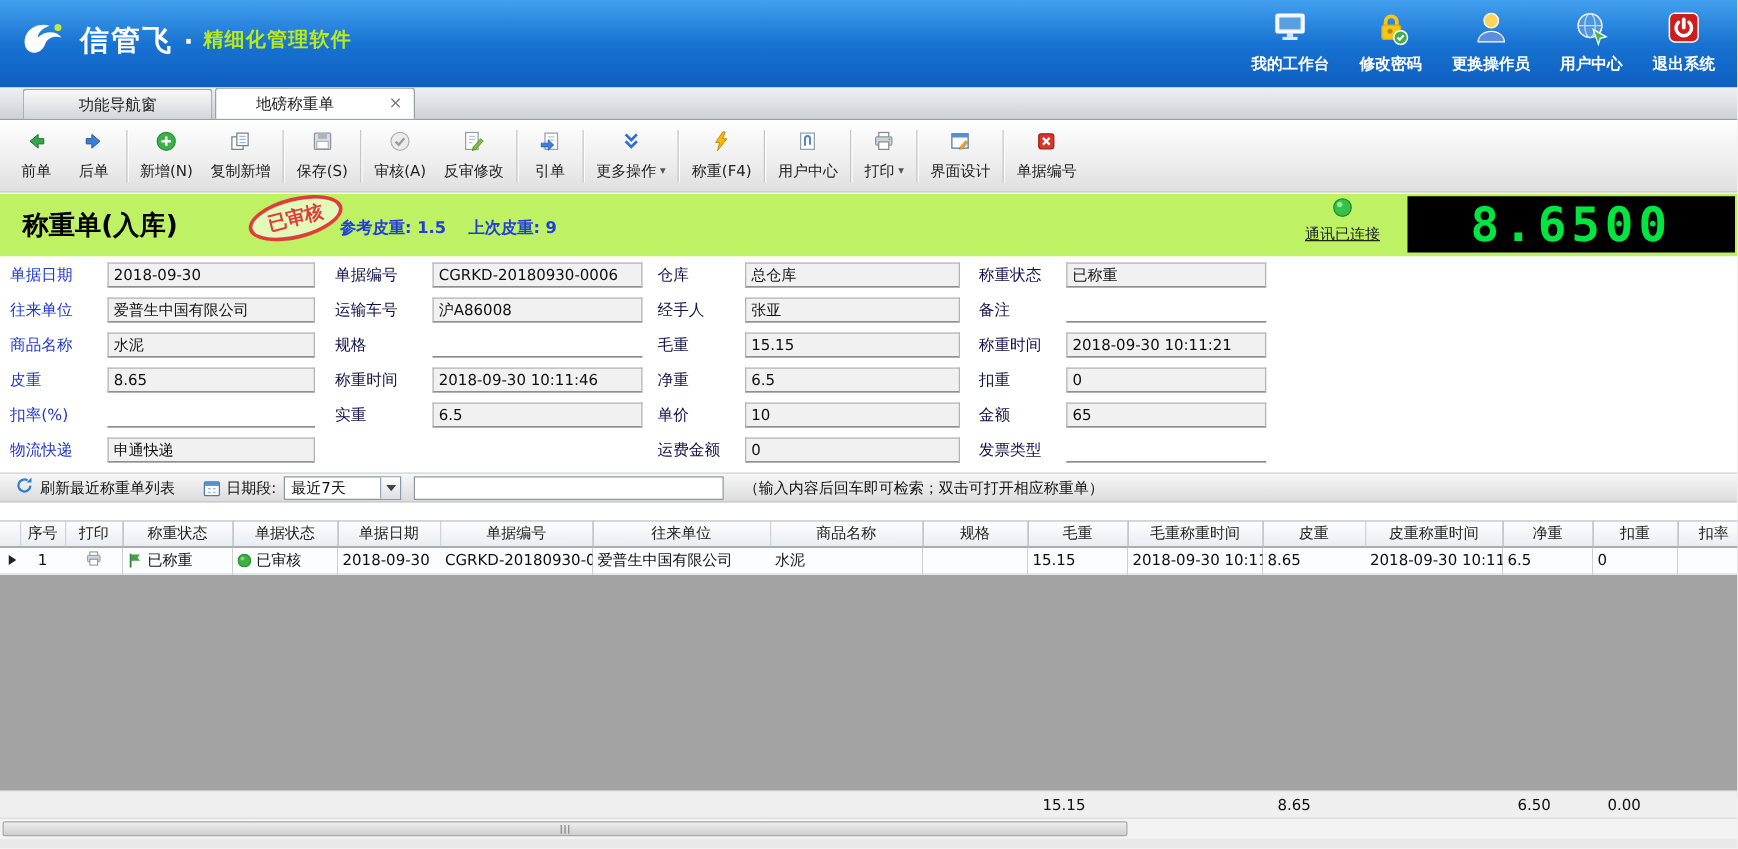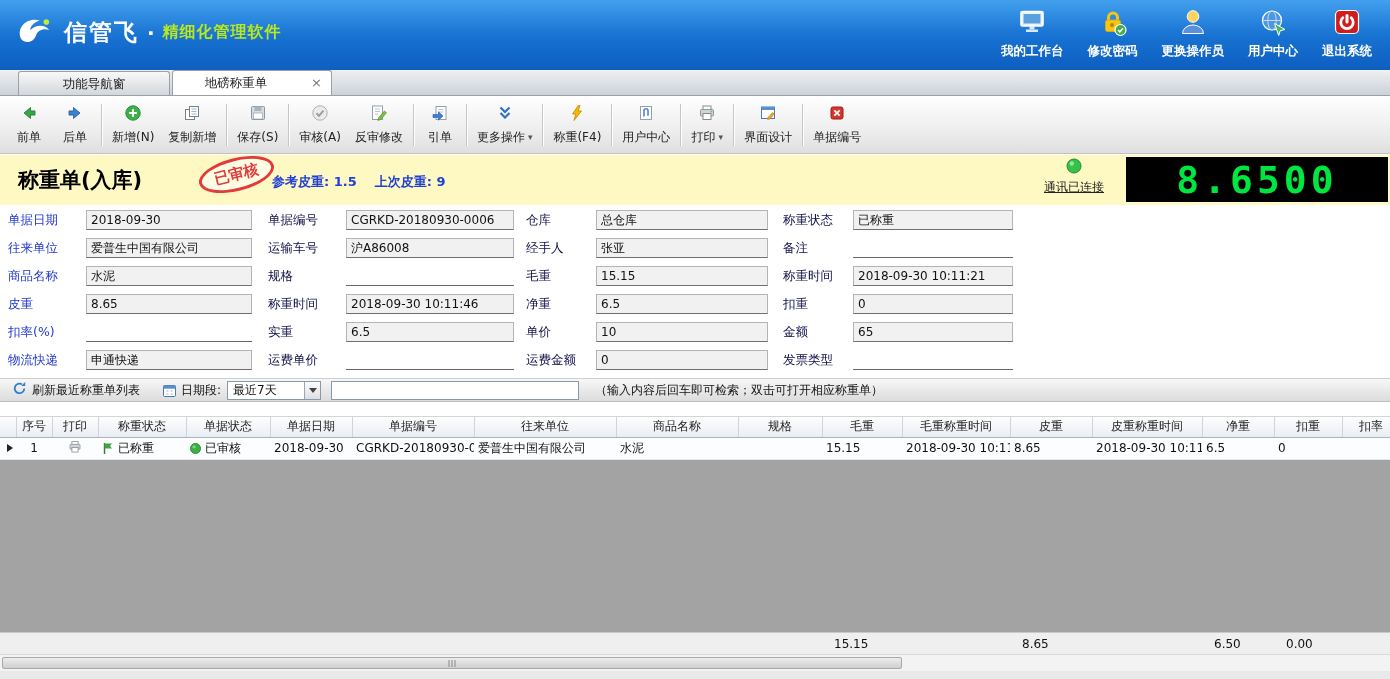--- a/index.html
+++ b/index.html
@@ -30,21 +30,21 @@
   
   .tbar { position:absolute; top:96px; left:0; width:1390px; height:58px;
     background:linear-gradient(#ffffff,#ececec 65%,#dfdfdf); border-bottom:1px solid #c2c2c2;
     display:flex; align-items:center; padding:0 6px; }
   .tbtn { display:flex; flex-direction:column; align-items:center; justify-content:center;
     min-width:46px; padding:4px 7px; gap:4px; cursor:pointer; }
   .tbtn .tline { display:flex; align-items:center; white-space:nowrap; color:#222; }
   .tbtn .drop { font-size:9px; color:#555; margin-left:3px; }
   .tsep { width:1px; height:42px; background:#c6c6c6; box-shadow:1px 0 0 #fff; margin:0 3px; flex:0 0 1px; }
   
-  .titlebar { position:absolute; top:155px; left:0; width:1390px; height:50px; background:#fef9c3; }
+  .titlebar { position:absolute; top:155px; left:0; width:1390px; height:50px; background:#bef264; }
   .doc-title { position:absolute; left:18px; top:11px; font-size:21px; font-weight:bold; color:#000; }
   .stamp { position:absolute; left:198px; top:3px; transform:rotate(-14deg);
     border:3px solid #e23b3b; color:#e23b3b; border-radius:50%; padding:4px 13px;
     font-size:15px; font-weight:bold; background:rgba(255,255,255,.55); }
   .refinfo { position:absolute; left:272px; top:18px; color:#1f3fd6; font-weight:bold; font-size:13px; }
   .refinfo span { margin-right:18px; }
   .comm { position:absolute; left:1026px; top:3px; width:96px; text-align:center; }
   .comm-ball { display:inline-block; }
   .comm-lbl { display:block; margin-top:2px; font-size:12px; color:#222; text-decoration:underline; cursor:pointer; }
   .led { position:absolute; left:1126px; top:2px; width:262px; height:45px; background:#000;
@@ -377,24 +377,20 @@
           <span class="flabel">规格</span>
           <input class="ffield line" value="" style="">
         </div>
       <div class="frow">
           <span class="flabel">称重时间</span>
           <input class="ffield" value="2018-09-30 10:11:46" style="">
         </div>
       <div class="frow">
           <span class="flabel">实重</span>
           <input class="ffield" value="6.5" style="">
-        </div>
-      <div class="frow">
-          <span class="flabel">运费单价</span>
-          <input class="ffield line" value="" style="">
         </div>
     </div>
     <div class="fcol fc3" style="left:526px;width:242px">
       <div class="frow">
           <span class="flabel">仓库</span>
           <input class="ffield" value="总仓库" style="">
         </div>
       <div class="frow">
           <span class="flabel">经手人</span>
           <input class="ffield" value="张亚" style="">

